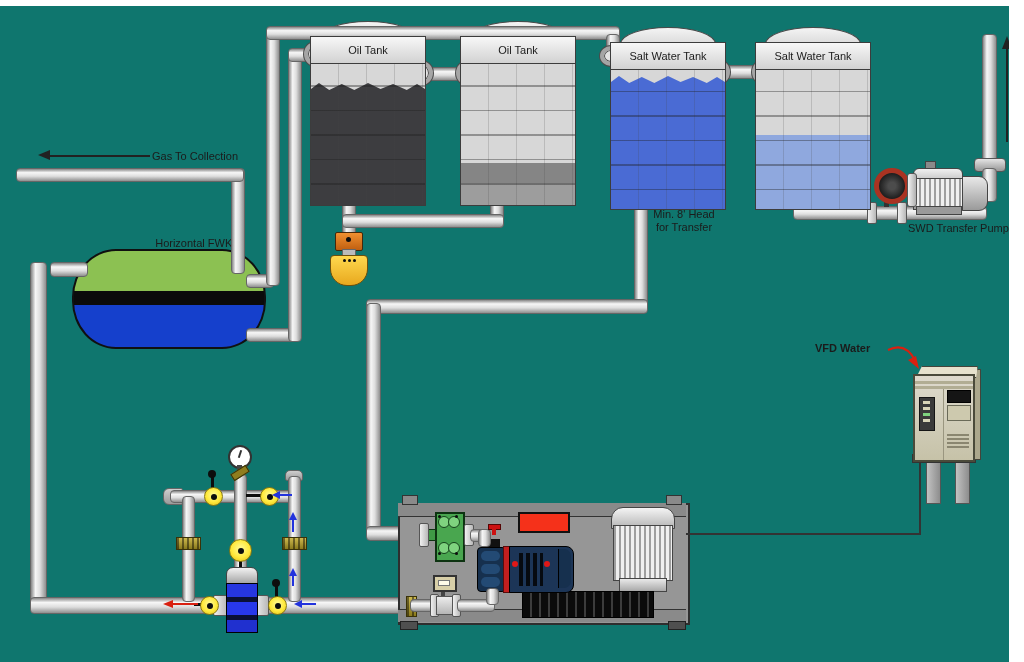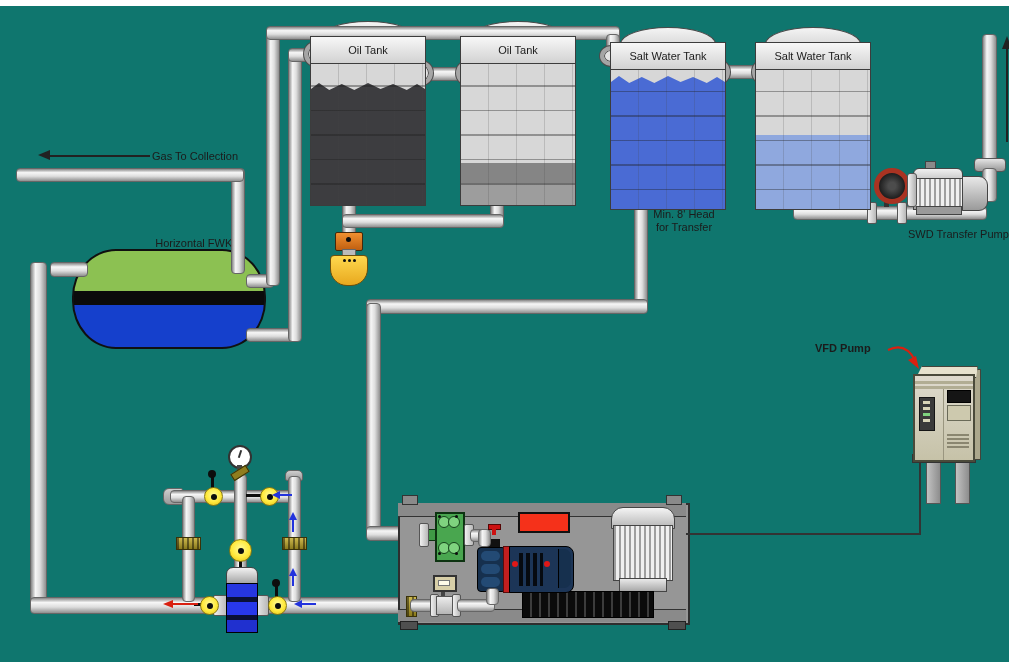--- a/index.html
+++ b/index.html
@@ -240,21 +240,21 @@
   <div class="abs" style="left:441px;top:582px;width:4px;height:8px;background:#444"></div>
   <div class="abs" style="left:433px;top:569px;width:20px;height:13px;background:#d8cfa8;border:2px solid #333">
     <div class="abs" style="left:3px;top:3px;width:10px;height:4px;background:#fffbe8;border:1px solid #777"></div>
   </div>
   <div class="abs ph" style="left:457px;top:593px;width:36px;height:11px"></div>
   <div class="abs pv" style="left:486px;top:582px;width:11px;height:15px"></div>
 
   <div class="abs" style="left:686px;top:527px;width:234px;height:2px;background:#333"></div>
   <div class="abs" style="left:919px;top:455px;width:2px;height:74px;background:#333"></div>
 
-  <span class="abs lbl" style="left:815px;top:336px;font-weight:bold">VFD Pump</span>
+  <span class="abs lbl" style="left:815px;top:336px;font-weight:bold">VFD Water</span>
   <svg class="abs" style="left:886px;top:336px" width="38" height="30">
     <path d="M2 8 C 14 2, 23 7, 29 18" stroke="#d92010" stroke-width="2" fill="none"></path>
     <polygon points="33,27 22,18 30,14" fill="#d92010"></polygon>
   </svg>
   <div class="abs" style="left:926px;top:452px;width:13px;height:44px;background:linear-gradient(90deg,#c2c2c2,#8d8d8d);border:1px solid #555"></div>
   <div class="abs" style="left:955px;top:452px;width:13px;height:44px;background:linear-gradient(90deg,#c2c2c2,#8d8d8d);border:1px solid #555"></div>
   <div class="abs" style="left:912px;top:448px;width:62px;height:7px;background:#5a5a4e;border:1px solid #333"></div>
   <div class="abs" style="left:969px;top:363px;width:10px;height:89px;background:#aba78c;border:1px solid #44443a"></div>
   <div class="abs" style="left:916px;top:360px;width:60px;height:10px;background:#e6e2cd;border:1px solid #44443a;clip-path:polygon(6px 0,100% 0,calc(100% - 2px) 100%,0 100%)"></div>
   <div class="abs" style="left:913px;top:368px;width:58px;height:84px;background:linear-gradient(180deg,#dedacd,#c6c2a8);border:2px solid #4a4a3a">
@@ -283,15 +283,15 @@
   <div class="abs" style="left:974px;top:152px;width:30px;height:12px;background:linear-gradient(180deg,#e4e4e4,#979797);border:1px solid #555;border-radius:4px"></div>
   <div class="abs pv" style="left:982px;top:162px;width:13px;height:32px"></div>
   <div class="abs" style="left:954px;top:170px;width:32px;height:33px;background:linear-gradient(180deg,#e8e8e8,#9a9a9a);border:1px solid #444;border-radius:9px"></div>
   <div class="abs" style="left:925px;top:155px;width:9px;height:9px;background:#8a8a8a;border:1px solid #444"></div>
   <div class="abs" style="left:913px;top:162px;width:48px;height:14px;background:linear-gradient(180deg,#f0f0f0,#bdbdbd);border:1px solid #444;border-radius:6px 6px 0 0"></div>
   <div class="abs fins" style="left:913px;top:172px;width:48px;height:30px"></div>
   <div class="abs" style="left:907px;top:167px;width:8px;height:32px;background:linear-gradient(90deg,#f2f2f2,#b0b0b0);border:1px solid #555;border-radius:3px"></div>
   <div class="abs" style="left:916px;top:200px;width:44px;height:7px;background:#9a9a9a;border:1px solid #444"></div>
   <div class="abs" style="left:1006px;top:42px;width:2px;height:94px;background:#222"></div>
   <div class="abs tri" style="left:1002px;top:30px;border-left:5px solid transparent;border-right:5px solid transparent;border-bottom:13px solid #222"></div>
-  <span class="abs lbl" style="left:908px;top:222px">SWD Transfer Pump</span>
+  <span class="abs lbl" style="left:908px;top:216px">SWD Transfer Pump</span>
 
 </div>
 
 </body></html>

